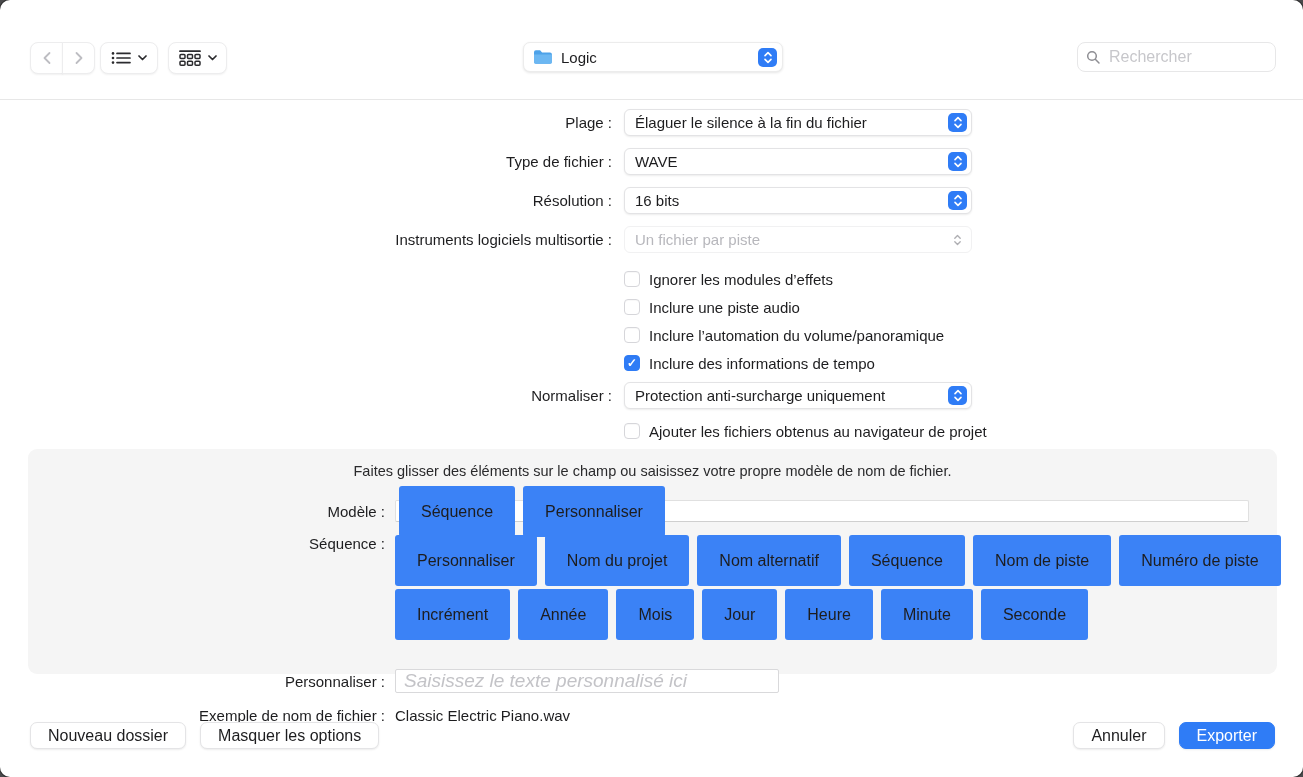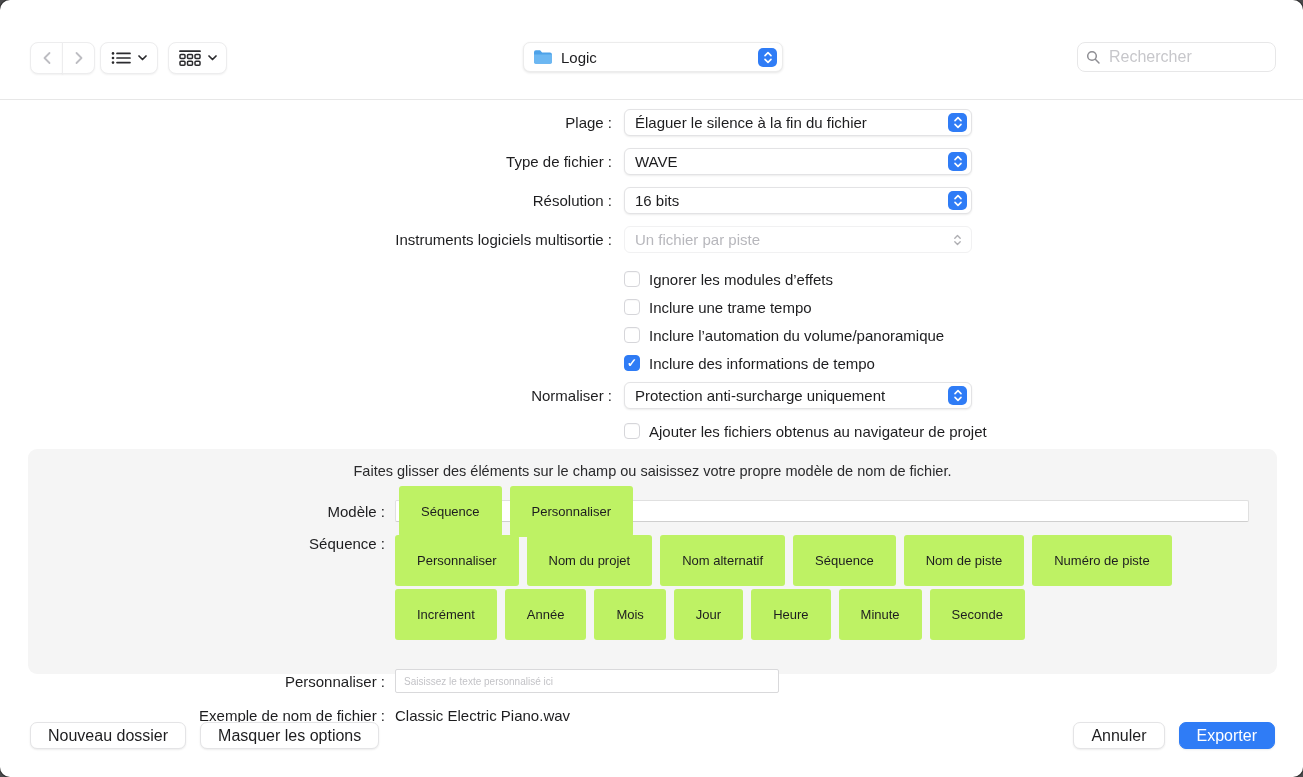--- a/index.html
+++ b/index.html
@@ -85,31 +85,31 @@
   .instruction{text-align:center;font-size:14.5px;color:#2a2a2c;height:20px;line-height:20px;}
   .prow{display:flex;align-items:flex-start;}
   .plabel{width:357px;text-align:right;flex:none;color:#1d1d1f;}
   .model-row{margin-top:19px;align-items:center;}
   .model-field{
     margin-left:10px;width:854px;height:22px;box-sizing:border-box;background:#fff;
     border:1px solid #e0e0e0;border-bottom-color:#cfcfcf;border-radius:2px;
     display:flex;align-items:center;gap:8px;padding:0 3px;
   }
   .tag{
-    background:#bef264;color:#1d1d1f;font-size:13px;line-height:17px;
+    background:#3b82f6;color:#1d1d1f;font-size:16px;line-height:17px;
     padding:17px 22px;border-radius:3px;white-space:nowrap;cursor:default;
   }
   .elem-row{margin-top:13px;}
   .elem-tags{margin-left:10px;display:flex;flex-direction:column;gap:3px;}
   .elem-line{display:flex;gap:8px;}
   .custom-row{margin-top:29px;align-items:center;}
   .custom-row input{
     margin-left:10px;width:384px;height:24px;box-sizing:border-box;
     border:1px solid #d9d9db;border-radius:2px;background:#fff;outline:none;
-    font-family:"Liberation Sans",sans-serif;font-size:10px;color:#1d1d1f;padding:0 8px;
+    font-family:"Liberation Sans",sans-serif;font-size:19px;color:#1d1d1f;padding:0 8px;font-style:italic;
   }
   .custom-row input::placeholder{color:#c3c3c7;}
   .example-row{margin-top:14px;align-items:center;}
   .example-val{margin-left:10px;color:#1d1d1f;}
   
   .footer{
     position:absolute;left:30px;right:28px;bottom:28px;height:27px;
     display:flex;align-items:center;
   }
   .btn{
@@ -260,21 +260,21 @@
       </div>
     </div>
 
     <div class="mt-cbsec">
         <label class="cb-row">
           <span class="cb-box"></span>
           <span class="cb-label">Ignorer les modules d’effets</span>
         </label>
         <label class="cb-row">
           <span class="cb-box"></span>
-          <span class="cb-label">Inclure une trame tempo</span>
+          <span class="cb-label">Inclure une piste audio</span>
         </label>
         <label class="cb-row">
           <span class="cb-box"></span>
           <span class="cb-label">Inclure l’automation du volume/panoramique</span>
         </label>
         <label class="cb-row">
           <span class="cb-box checked">✓</span>
           <span class="cb-label">Inclure des informations de tempo</span>
         </label>
       </div>

